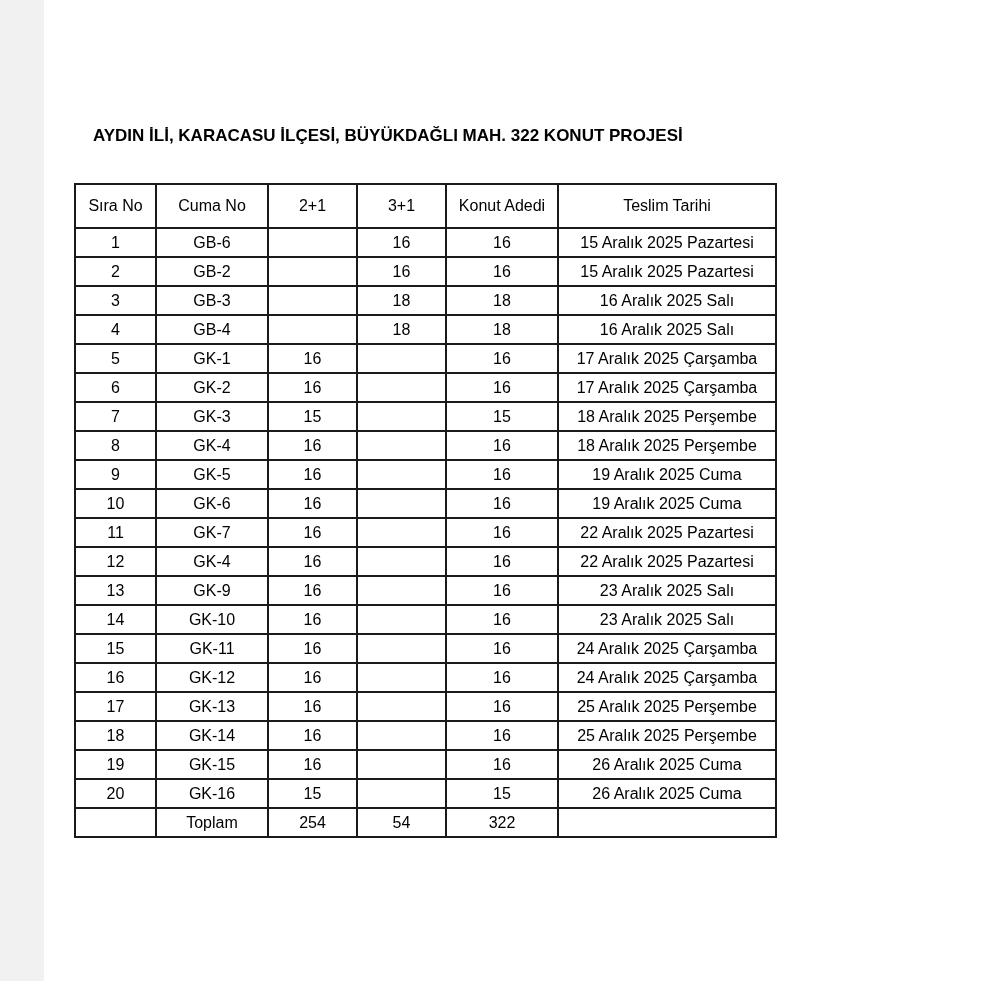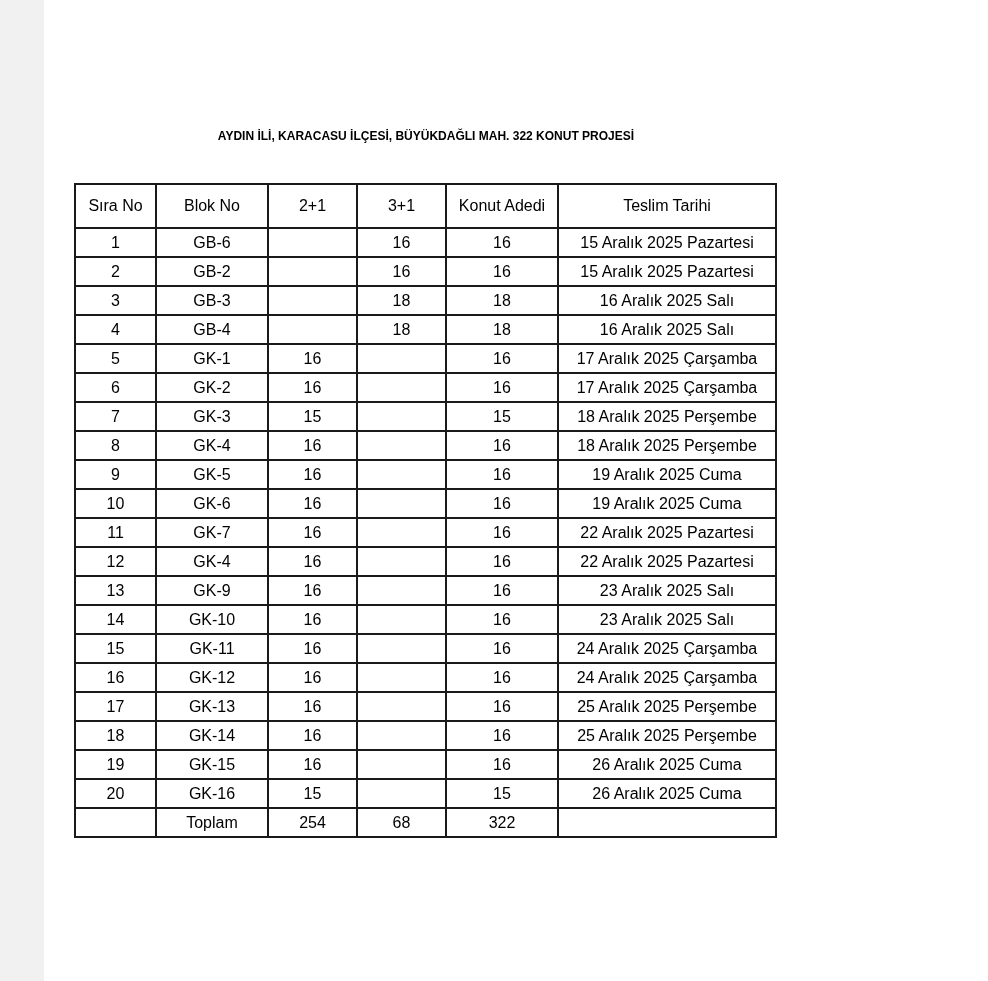--- a/index.html
+++ b/index.html
@@ -12,22 +12,22 @@
   }
   .side-gutter {
     position: absolute; left: 0; top: 0; width: 44px; height: 981px;
     background: #f1f1f1;
   }
   .page {
     position: absolute; left: 44px; top: 0; right: 0; bottom: 0;
     background: #ffffff;
   }
   .title-block {
-    position: absolute; left: 75px; width: 702px; top: 125px;
-    text-align: center; font-weight: bold; font-size: 12px; line-height: 22px;
+    position: absolute; left: 93px; width: 702px; top: 125px;
+    font-weight: bold; font-size: 17px; line-height: 22px;
   }
   .title-block .t1 { position: relative; left: 0; }
   table.program {
     position: absolute; left: 74px; top: 183px;
     border-collapse: collapse;
     font-size: 16px;
   }
   table.program td, table.program th {
     border: 2px solid #1a1a1a;
     text-align: center; font-weight: normal;
@@ -56,21 +56,21 @@
     <col class="c1">
       <col class="c2">
       <col class="c3">
       <col class="c4">
       <col class="c5">
       <col class="c6">
   </colgroup>
   <thead>
     <tr>
       <th>Sıra No</th>
-      <th>Blok No</th>
+      <th>Cuma No</th>
       <th>2+1</th>
       <th>3+1</th>
       <th>Konut Adedi</th>
       <th>Teslim Tarihi</th>
     </tr>
   </thead>
   <tbody id="tbody">
       <tr>
         <td>1</td>
         <td>GB-6</td>
@@ -230,18 +230,18 @@
         <td></td>
         <td>15</td>
         <td>26 Aralık 2025 Cuma</td>
       </tr>
     </tbody>
   <tfoot>
     <tr>
       <td></td>
       <td>Toplam</td>
       <td>254</td>
-      <td>68</td>
+      <td>54</td>
       <td>322</td>
       <td></td>
     </tr>
   </tfoot>
 </table>
 
 </body></html>

